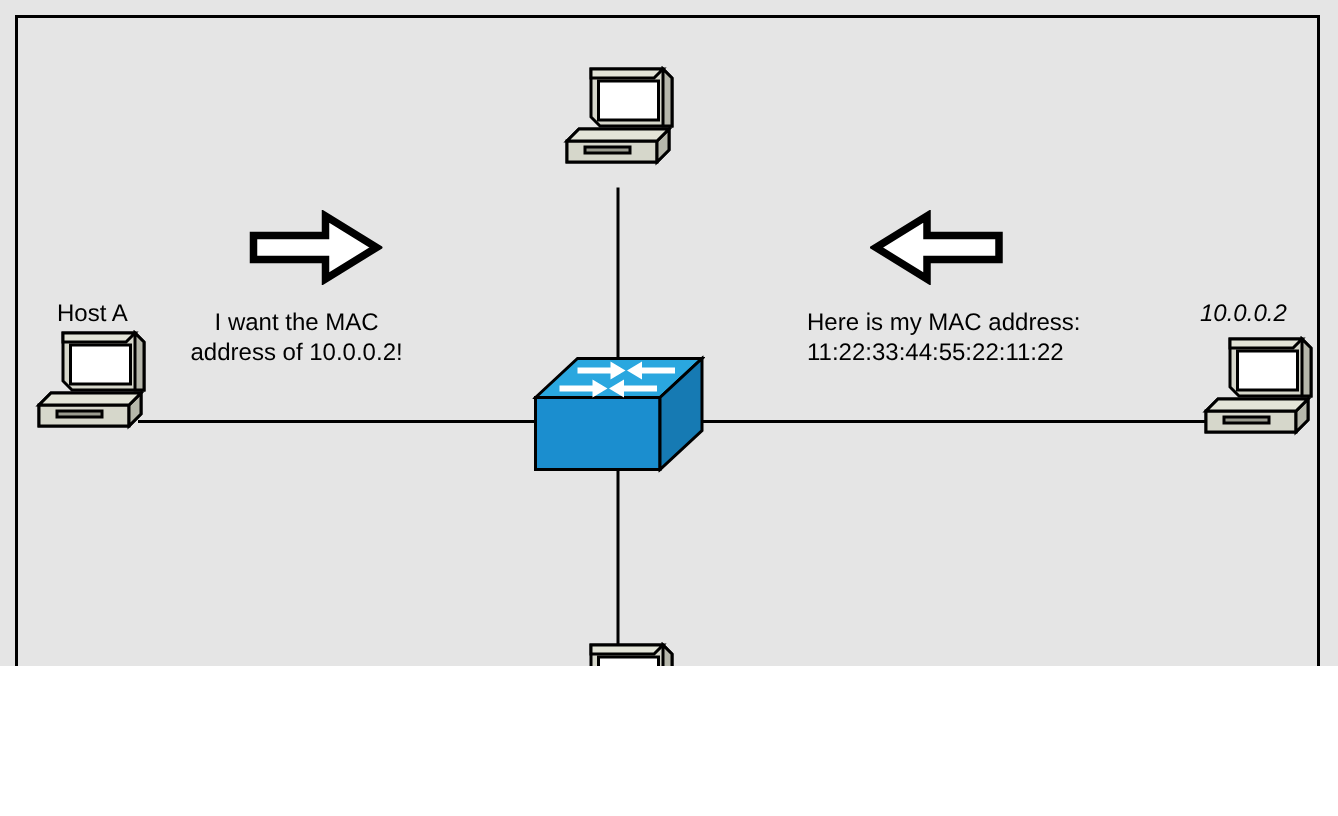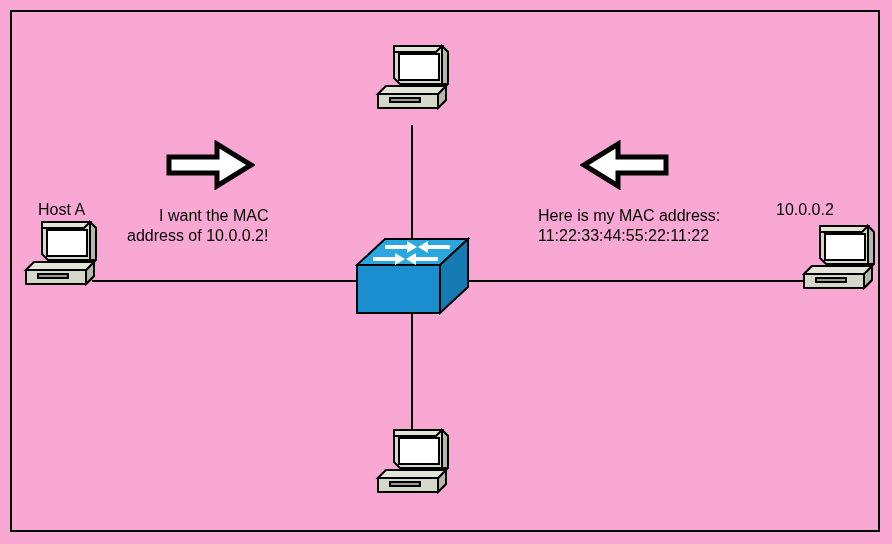--- a/index.html
+++ b/index.html
@@ -4,22 +4,22 @@
 <style>
   html, body {
     margin: 0;
     padding: 0;
     background: #ffffff;
     font-family: Arial, Helvetica, sans-serif;
   }
   .canvas {
     position: relative;
     width: 892px;
-    height: 544px;
-    background: #f9a8d4;
+    height: 444px;
+    background: #e5e5e5;
   }
   .frame {
     position: absolute;
     left: 10px;
     top: 10px;
     width: 870px;
     height: 522px;
     border: 2px solid #000;
     box-sizing: border-box;
   }
@@ -152,21 +152,21 @@
   </div>
 
   <div class="node arrow" style="left:580px; top:140px;">
     <svg width="90" height="50" viewBox="0 0 90 50">
       <polygon points="86,17 38,17 38,4 4,25 38,46 38,33 86,33" fill="#ffffff" stroke="#000" stroke-width="5" stroke-linejoin="miter"></polygon>
     </svg>
   </div>
 
   <div class="label" style="left:38px; top:200px;">Host A</div>
 
-  <div class="label" style="left:776px; top:200px;">10.0.0.2</div>
+  <div class="label" style="left:800px; top:200px;font-style:italic;">10.0.0.2</div>
 
-  <div class="label" style="left:127px; top:206px; text-align:right;">I want the MAC
+  <div class="label" style="left:127px; top:206px; text-align:center;">I want the MAC
 address of 10.0.0.2!</div>
 
   <div class="label" style="left:538px; top:206px;">Here is my MAC address:
 11:22:33:44:55:22:11:22</div>
 
 </div>
 
 </body></html>

